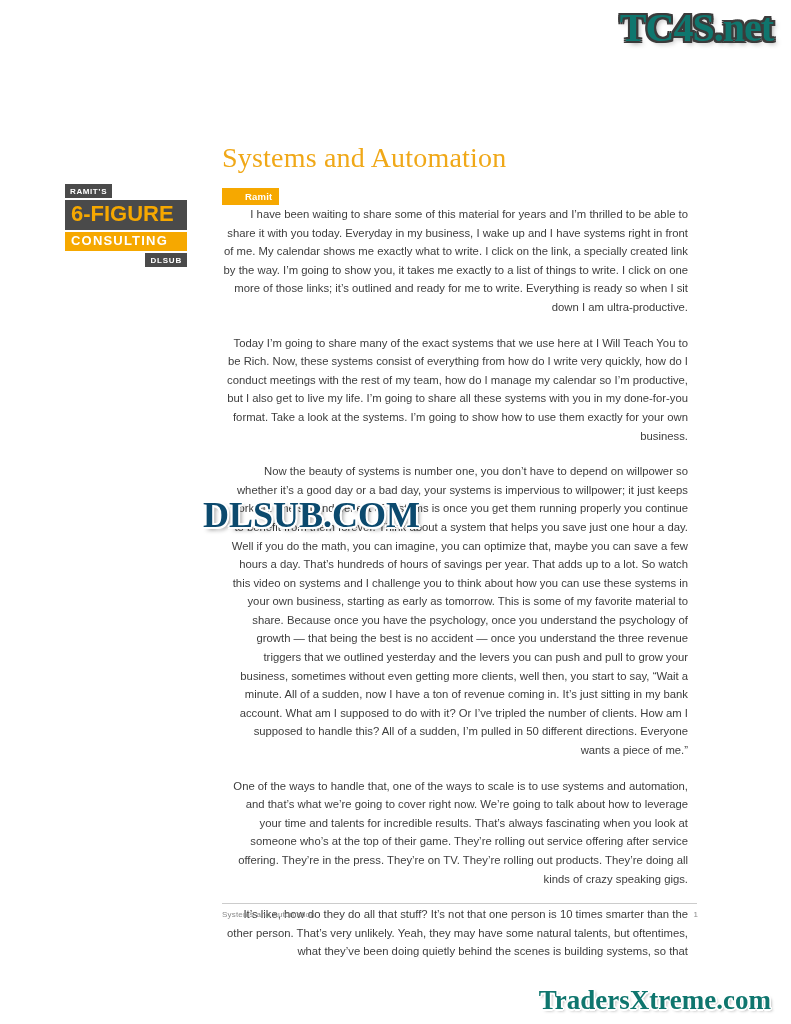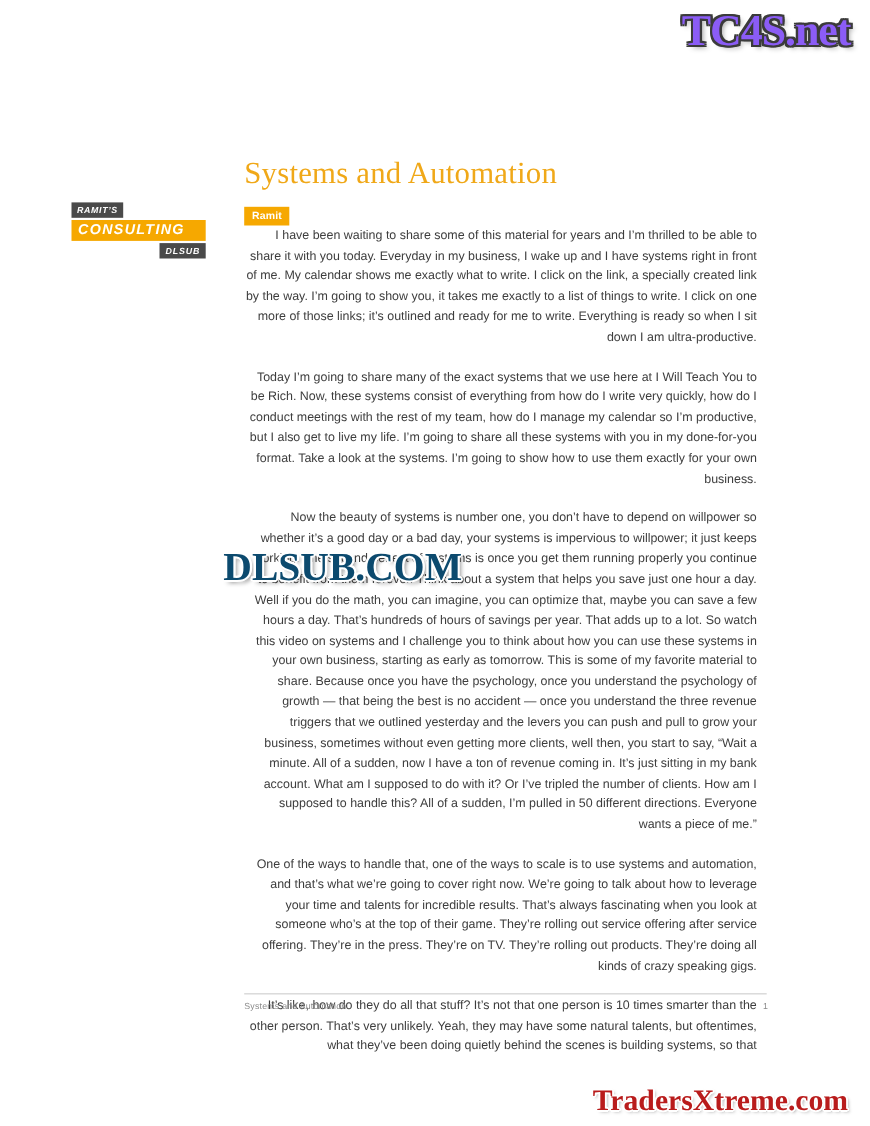--- a/index.html
+++ b/index.html
@@ -16,21 +16,21 @@
   }
 
   
   .wm-top {
     position: absolute;
     top: 4px;
     right: 18px;
     font-family: "Liberation Serif", serif;
     font-size: 40px;
     font-weight: bold;
-    color: #8b5cf6;
+    color: #0f766e;
     letter-spacing: -1px;
     text-shadow:
       -2px -2px 0 #3b3b3b, 2px -2px 0 #3b3b3b,
       -2px 2px 0 #3b3b3b, 2px 2px 0 #3b3b3b,
       0 -2px 0 #3b3b3b, 0 2px 0 #3b3b3b,
       -2px 0 0 #3b3b3b, 2px 0 0 #3b3b3b,
       3px 3px 5px rgba(0,0,0,0.35);
   }
   .wm-center {
     position: absolute;
@@ -48,21 +48,21 @@
       -2px 0 0 #ffffff, 2px 0 0 #ffffff,
       3px 3px 4px rgba(0,0,0,0.4);
   }
   .wm-bottom {
     position: absolute;
     bottom: 8px;
     right: 20px;
     font-family: "Liberation Serif", serif;
     font-size: 27px;
     font-weight: bold;
-    color: #b91c1c;
+    color: #0f766e;
     text-shadow:
       -1.2px -1.2px 0 #ffffff, 1.2px -1.2px 0 #ffffff,
       -1.2px 1.2px 0 #ffffff, 1.2px 1.2px 0 #ffffff,
       0 -1.6px 0 #ffffff, 0 1.6px 0 #ffffff,
       -1.6px 0 0 #ffffff, 1.6px 0 0 #ffffff,
       2px 2px 3px rgba(0,0,0,0.35);
   }
 
   
   .page {
@@ -88,21 +88,20 @@
   .logo {
     position: absolute;
     left: 65px;
     top: 184px;
     width: 122px;
   }
   .logo-row {
     display: flex;
     align-items: flex-start;
     margin-bottom: 2px;
-    font-style: italic;
   }
   .logo-ramits {
     background: #4a4a4a;
     color: #ffffff;
     font-size: 8px;
     font-weight: bold;
     letter-spacing: 0.6px;
     padding: 3px 5px 2px 5px;
   }
   .hatch {
@@ -146,21 +145,21 @@
 
   
   .speaker-tag {
     position: absolute;
     left: 222px;
     top: 188px;
     background: #f6a800;
     color: #ffffff;
     font-size: 9.5px;
     font-weight: bold;
-    padding: 3px 7px 3px 7px;
+    padding: 3px 7px 3px 23px;
     letter-spacing: 0.2px;
   }
   .body {
     position: absolute;
     left: 222px;
     top: 205px;
     width: 466px;
     font-size: 11.3px;
     line-height: 18.6px;
     color: #3d3d3d;
@@ -204,20 +203,23 @@
 <body>
 
 <div class="page">
 
   <h1 class="doc-title">Systems and Automation</h1>
 
   <div class="logo">
     <div class="logo-row">
       <span class="logo-ramits">RAMIT’S</span>
       <span class="hatch"></span>
+    </div>
+    <div class="logo-row">
+      <span class="logo-6figure">6-FIGURE</span>
     </div>
     <div class="logo-row">
       <span class="logo-consulting">CONSULTING</span>
     </div>
     <div class="logo-row">
       <span class="hatch left"></span>
       <span class="logo-system">DLSUB</span>
     </div>
   </div>
 

